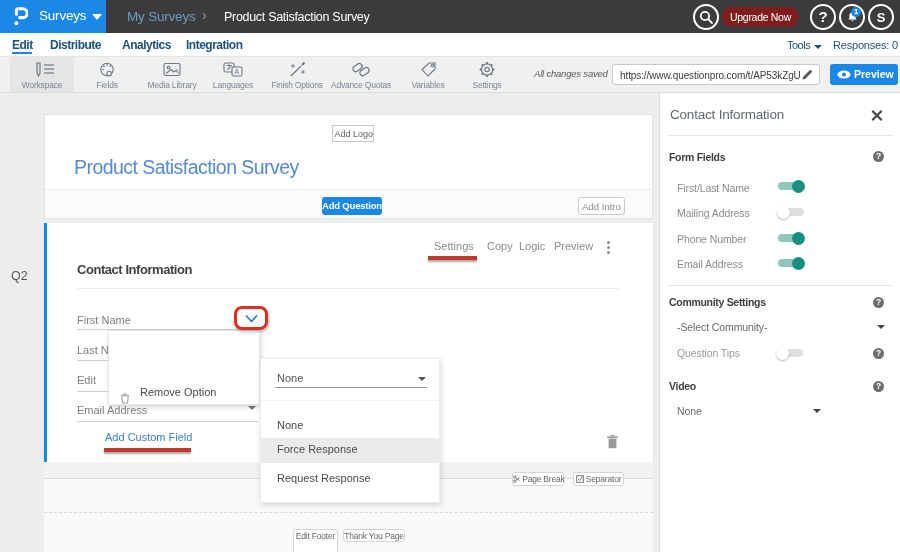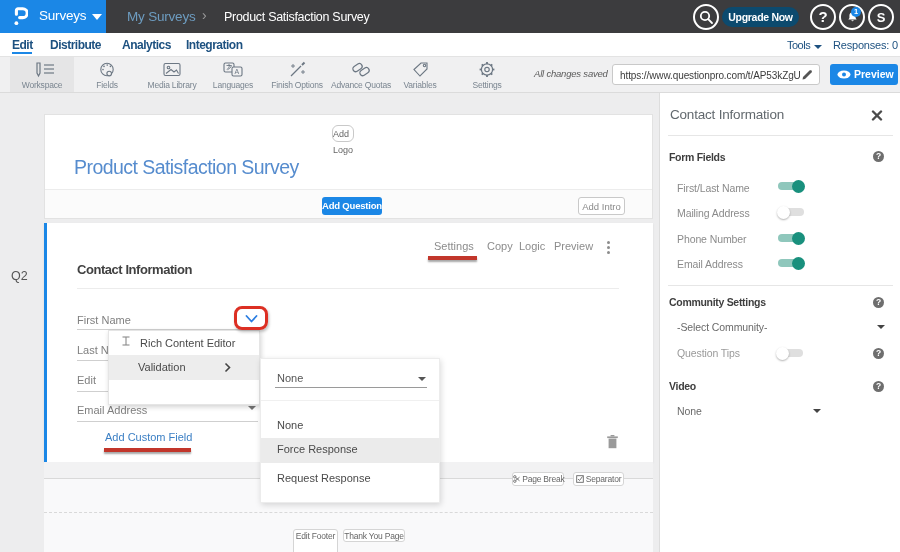--- a/index.html
+++ b/index.html
@@ -8,21 +8,21 @@
 
 
 #topbar { position:absolute; left:0; top:0; width:900px; height:33px; background:#3C3C3E; }
 #logoblock { position:absolute; left:0; top:0; width:106px; height:34.5px; background:#1B87E6; color:#fff; }
 #logoblock .ptxt { position:absolute; left:39px; top:8px; font-size:13.5px; color:#fff; letter-spacing:-0.2px; }
 #logoblock .caret { position:absolute; left:92px; top:14px; width:0; height:0; border-left:5px solid transparent; border-right:5px solid transparent; border-top:6px solid #fff; }
 #crumb1 { position:absolute; left:127px; top:9px; font-size:13.5px; color:#6D9CC0; letter-spacing:-0.2px; }
 #crumb-sep { position:absolute; left:202px; top:7px; font-size:14px; color:#9a9a9a; }
 #crumb2 { position:absolute; left:224px; top:10px; font-size:12.5px; color:#fff; letter-spacing:-0.3px; }
 .topcircle { position:absolute; top:4px; width:26px; height:26px; border:2px solid #fff; border-radius:50%; color:#fff; }
-#upgbtn { position:absolute; left:722px; top:7px; width:77px; height:20px; background:#0c4a6e; border-radius:11px; color:#fff; font-size:10.5px; font-weight:bold; text-align:center; line-height:20px; letter-spacing:-0.3px; }
+#upgbtn { position:absolute; left:722px; top:7px; width:77px; height:20px; background:#7f1d1d; border-radius:11px; color:#fff; font-size:10.5px; font-weight:normal; text-align:center; line-height:20px; letter-spacing:-0.3px; }
 #bellbadge { position:absolute; left:851px; top:7px; width:10px; height:10px; background:#1B87E6; border-radius:50%; color:#fff; font-size:7.5px; font-weight:bold; text-align:center; line-height:10px; z-index:3; }
 
 
 #nav2 { position:absolute; left:0; top:33px; width:900px; height:24px; background:#fff; border-bottom:1px solid #E3E3E3; }
 #nav2 .nitem { position:absolute; top:5px; font-size:12px; color:#1D5180; font-weight:bold; letter-spacing:-0.5px; white-space:nowrap; }
 #nav2 .under { position:absolute; left:12px; top:19px; width:20px; height:1.5px; background:#1B87E6; }
 
 
 #toolbar { position:absolute; left:0; top:57px; width:900px; height:36px; background:#F0F0F1; border-bottom:1px solid #DBDBDB; }
 .tcell { position:absolute; top:57px; width:64px; height:35px; text-align:center; white-space:nowrap; }
@@ -30,21 +30,21 @@
 .tcell .ticon { position:absolute; top:4px; left:0; width:64px; height:17px; }
 .tcell .tlabel { position:absolute; top:23px; left:-8px; width:80px; font-size:8.5px; color:#7A8590; letter-spacing:-0.2px; }
 #saved { position:absolute; left:534px; top:68px; font-size:9.5px; font-style:italic; color:#5a5a5a; letter-spacing:-0.2px; }
 #urlbox { position:absolute; left:612px; top:64px; width:208px; height:21px; background:#fff; border:1px solid #C9C9C9; border-radius:3px; }
 #urlbox .urltxt { position:absolute; left:7px; top:5px; font-size:10px; color:#3c3c3c; white-space:nowrap; overflow:hidden; width:181px; letter-spacing:-0.1px; }
 #previewbtn { position:absolute; left:830px; top:64px; width:68px; height:21px; background:#1B87E6; border-radius:3px; color:#fff; font-size:10.5px; font-weight:bold; line-height:21px; }
 
 
 #q2label { position:absolute; left:11px; top:269px; font-size:12.5px; color:#555; }
 #card1 { position:absolute; left:44px; top:114px; width:609px; height:105px; background:#fff; border:1px solid #E2E2E2; }
-#addlogo { position:absolute; left:287px; top:10px; width:22px; height:17px; background:#fff; border:1px solid #C9C9C9; border-radius:6px; font-size:9px; color:#666; text-align:left; line-height:16px; }
+#addlogo { position:absolute; left:287px; top:10px; width:42px; height:17px; background:#fff; border:1px solid #C9C9C9; border-radius:0; font-size:9px; color:#666; text-align:right; line-height:16px; }
 #title { position:absolute; left:29px; top:41px; font-size:19.5px; color:#568CCE; letter-spacing:-0.55px; }
 #card1 .divide { position:absolute; left:0; top:74px; width:607px; height:1px; background:#ECECEC; }
 #addq { position:absolute; left:277px; top:82px; width:60px; height:18px; white-space:nowrap; background:#1B87E6; border-radius:3px; color:#fff; font-size:9.5px; font-weight:bold; text-align:center; line-height:18px; letter-spacing:-0.2px; }
 #addintro { position:absolute; left:533px; top:82px; width:47px; height:18px; background:#fff; border:1px solid #C9C9C9; border-radius:3px; color:#8a8a8a; font-size:9.5px; text-align:center; line-height:17px; }
 
 #card2 { position:absolute; left:44px; top:223px; width:609px; height:239px; background:#fff; border-left:3px solid #1B87E6; box-shadow:0 1px 2px rgba(0,0,0,0.08); }
 #settingsrow { position:absolute; left:387px; top:240px; width:240px; font-size:11px; color:#8C8C8C; }
 #settingsrow span { position:absolute; top:0; }
 #dots3 { position:absolute; left:607px; top:241px; width:3px; }
 #dots3 i { display:block; width:3px; height:3px; border-radius:50%; background:#8C8C8C; margin-bottom:2px; }
@@ -204,21 +204,21 @@
 </div>
 <div class="tcell" style="left:329px">
   <div class="ticon"><svg width="64" height="17">
         <g stroke="#6C7783" fill="none" stroke-width="1.2">
           <rect x="23.5" y="3.8" width="10" height="5.6" rx="2.8" transform="rotate(-33 28.5 6.6)"></rect>
           <rect x="30.5" y="7.8" width="10" height="5.6" rx="2.8" transform="rotate(-33 35.5 10.6)"></rect>
         </g>
       </svg></div>
   <div class="tlabel">Advance Quotas</div>
 </div>
-<div class="tcell" style="left:388px">
+<div class="tcell" style="left:396px">
   <div class="ticon"><svg width="64" height="17">
         <g stroke="#6C7783" fill="none" stroke-width="1.1">
           <path d="M26 8.5 L33 2 L39 2 L39 8 L32 15 Z" transform="rotate(0 32 8)"></path>
           <circle cx="36.5" cy="4.5" r="1.2"></circle>
         </g>
       </svg></div>
   <div class="tlabel">Variables</div>
 </div>
 <div class="tcell" style="left:455px">
   <div class="ticon"><svg width="64" height="17" viewBox="0 0 64 17">
@@ -293,35 +293,29 @@
 <div id="emailcaret"></div>
 <div class="fline" style="top:421px"></div>
 <div id="addcustom">Add Custom Field</div>
 <svg id="trash2" width="13" height="15">
     <rect x="2.6" y="4.6" width="7.8" height="9.6" fill="#9A9A9A"></rect>
     <rect x="1.2" y="2.4" width="10.6" height="1.7" fill="#9A9A9A"></rect>
     <rect x="4.6" y="1" width="3.8" height="1.4" fill="#9A9A9A"></rect>
   </svg>
 
 <div id="menu1">
-  <div class="mrow" style="top:0">
-    <svg width="10" height="10" style="position:absolute;left:12px;top:5px">
-        <g stroke="#8a8a8a" stroke-width="1.1" fill="none">
-          <line x1="1.5" y1="1" x2="8.5" y2="1"></line>
-          <line x1="1.5" y1="9" x2="8.5" y2="9"></line>
-          <line x1="5" y1="1" x2="5" y2="9"></line>
+  <div class="mrow" style="top:49px">
+    <svg width="10" height="11" style="position:absolute;left:11px;top:13px">
+        <g fill="none" stroke="#999" stroke-width="1">
+          <path d="M1.8 3.2 L2.4 10 L7.6 10 L8.2 3.2"></path>
+          <line x1="0.8" y1="2.8" x2="9.2" y2="2.8"></line>
+          <path d="M3.4 2.8 L3.4 1 L6.6 1 L6.6 2.8"></path>
         </g>
       </svg>
-    <span class="mtxt">Rich Content Editor</span>
-  </div>
-  <div class="mrow hov" style="top:24px">
-    <span class="mtxt" style="left:29px">Validation</span>
-    <svg width="7" height="11" style="position:absolute;left:115px;top:7px">
-        <path d="M1.5 1.5 L5.5 5.5 L1.5 9.5" fill="none" stroke="#444" stroke-width="1.6"></path>
-      </svg>
+    <span class="mtxt">Remove Option</span>
   </div>
 </div>
 
 <div id="submenu">
   <div class="sel-none">None</div>
   <div class="sel-line"></div>
   <div class="sel-caret"></div>
   <div class="sdivide"></div>
   <div class="shl"></div>
   <div class="sitem" style="top:60px">None</div>

